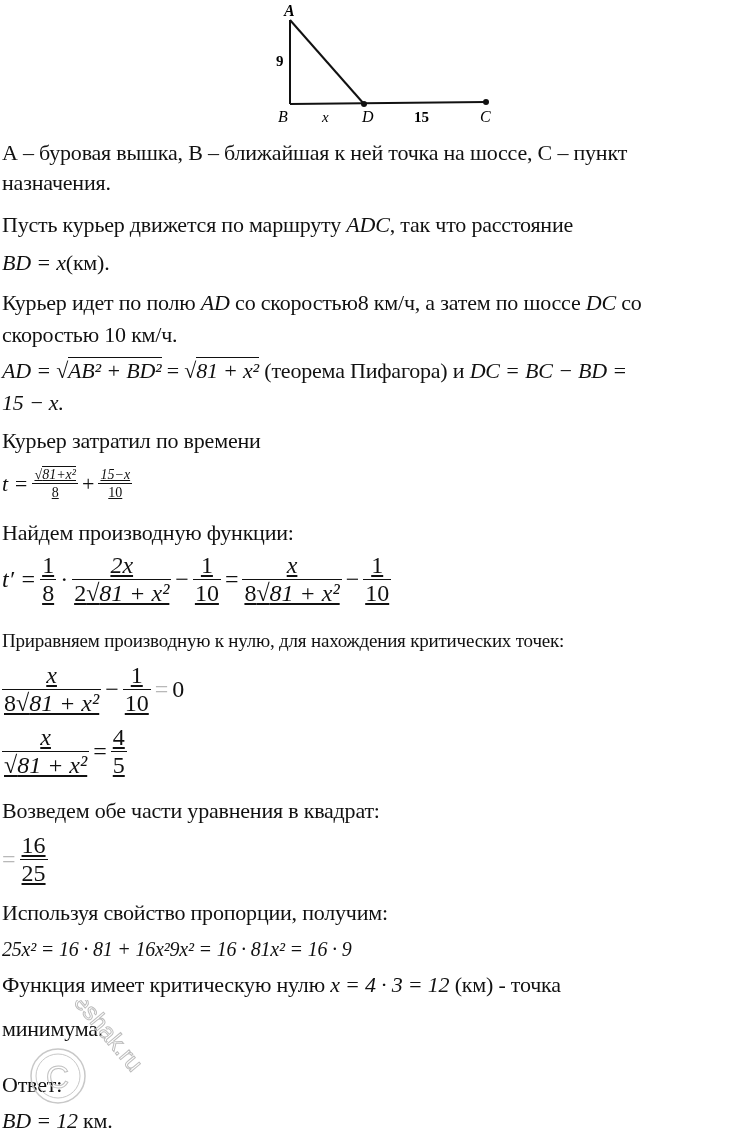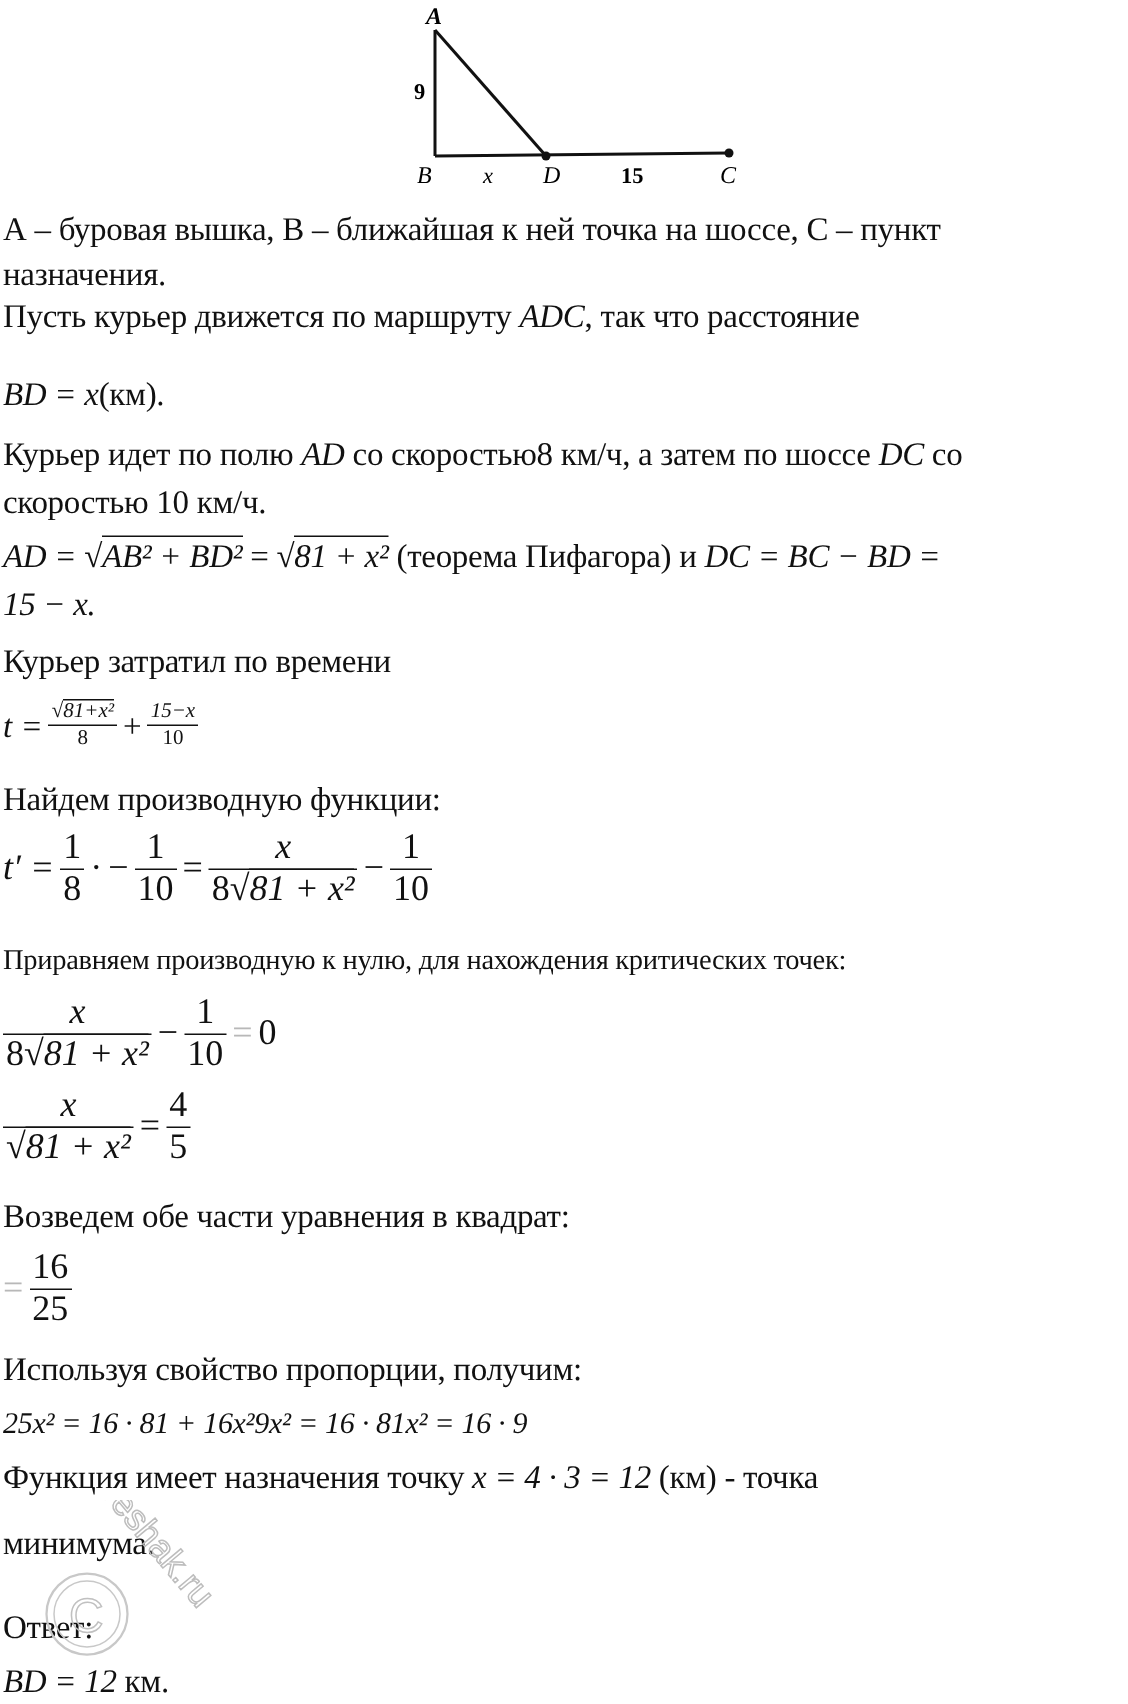--- a/index.html
+++ b/index.html
@@ -4,21 +4,21 @@
 <style>
   html, body { margin: 0; padding: 0; background: #ffffff; }
   body {
     width: 752px; height: 1136px; position: relative; overflow: hidden;
     font-family: "Liberation Serif", "DejaVu Serif", serif;
     color: #111111;
   }
   .figure { position: absolute; left: 262px; top: 0; width: 240px; height: 128px; }
   .line { position: absolute; left: 2px; font-size: 22px; line-height: 26px; white-space: nowrap; letter-spacing: -0.2px; text-align: center; }
   .m { font-style: italic; }
-  .frac { display: inline-block; vertical-align: middle; text-align: center; }
+  .frac { display: inline-block; vertical-align: middle; text-align: center; text-decoration: underline; }
   .frac .num, .frac .den { display: block; padding: 0 2px; }
   .frac .num { border-bottom: 1.3px solid #111; }
   .small { font-size: 14px; line-height: 17px; }
   .eqline { position: absolute; left: 2px; font-size: 24px; white-space: nowrap; display: flex; align-items: center; gap: 4px; }
   .faded { color: #b8b8b8; }
   .watermark { position: absolute; left: 18px; top: 1000px; width: 150px; height: 130px; pointer-events: none; }
 </style>
 </head>
 <body>
 
@@ -33,21 +33,21 @@
   <text x="16" y="122" font-size="16" font-style="italic" font-family="Liberation Serif, serif">B</text>
   <text x="60" y="122" font-size="15" font-style="italic" font-family="Liberation Serif, serif">x</text>
   <text x="100" y="122" font-size="16" font-style="italic" font-family="Liberation Serif, serif">D</text>
   <text x="152" y="122" font-size="15" font-weight="bold" font-family="Liberation Serif, serif">15</text>
   <text x="218" y="122" font-size="16" font-style="italic" font-family="Liberation Serif, serif">C</text>
 </svg>
 
 <div class="line" style="top:140px">А – буровая вышка, В – ближайшая к ней точка на шоссе, С – пункт</div>
 <div class="line" style="top:170px">назначения.</div>
 
-<div class="line" style="top:198px">
+<div class="line" style="top:212px">
   <span>Пусть курьер движется по маршруту </span><span class="m">ADC</span><span>, так что расстояние</span>
 </div>
 <div class="line" style="top:250px">
   <span class="m">BD = x</span><span>(км).</span>
 </div>
 
 <div class="line" style="top:290px">
   <span>Курьер идет по полю </span><span class="m">AD</span><span> со скоростью8 км/ч, а затем по шоссе </span><span class="m">DC</span><span> со</span>
 </div>
 <div class="line" style="top:322px">скоростью 10 км/ч.</div>
@@ -76,20 +76,24 @@
 
 <div class="line" style="top:520px">Найдем производную функции:</div>
 
 <div class="eqline" style="top:552px">
   <span class="m">t′ =</span>
   <span class="frac">
       <span class="num">1</span>
       <span class="den">8</span>
     </span>
   <span>·</span>
+  <span class="frac">
+      <span class="num m">2x</span>
+      <span class="den"><span>2</span>√<span class="m" style="border-top:1.3px solid #111">81 + x²</span></span>
+    </span>
   <span>−</span>
   <span class="frac">
       <span class="num">1</span>
       <span class="den">10</span>
     </span>
   <span>=</span>
   <span class="frac">
       <span class="num m">x</span>
       <span class="den"><span>8</span>√<span class="m" style="border-top:1.3px solid #111">81 + x²</span></span>
     </span>
@@ -135,21 +139,21 @@
   <span class="frac">
       <span class="num">16</span>
       <span class="den">25</span>
     </span>
 </div>
 
 <div class="line" style="top:900px">Используя свойство пропорции, получим:</div>
 <div class="line m" style="top:936px; font-size:20px">25x² = 16 · 81 + 16x²9x² = 16 · 81x² = 16 · 9</div>
 
 <div class="line" style="top:972px">
-  <span>Функция имеет назначения точку </span><span class="m">x = 4 · 3 = 12</span><span> (км) - точка</span>
+  <span>Функция имеет критическую нулю </span><span class="m">x = 4 · 3 = 12</span><span> (км) - точка</span>
 </div>
 <div class="line" style="top:1016px">минимума.</div>
 
 <div class="line" style="top:1072px">Ответ:</div>
 <div class="line" style="top:1108px">
   <span class="m">BD = 12</span><span> км.</span>
 </div>
 
 <svg class="watermark" viewBox="0 0 150 130">
   <circle cx="40" cy="76" r="27" fill="none" stroke="#c8c8c8" stroke-width="1.5"></circle>

